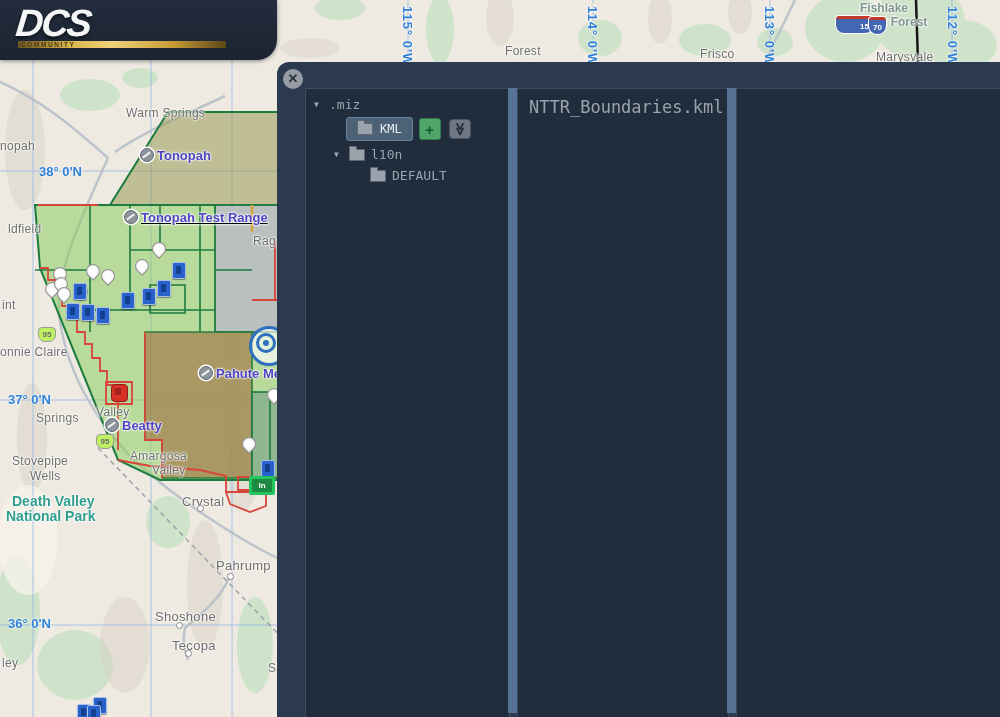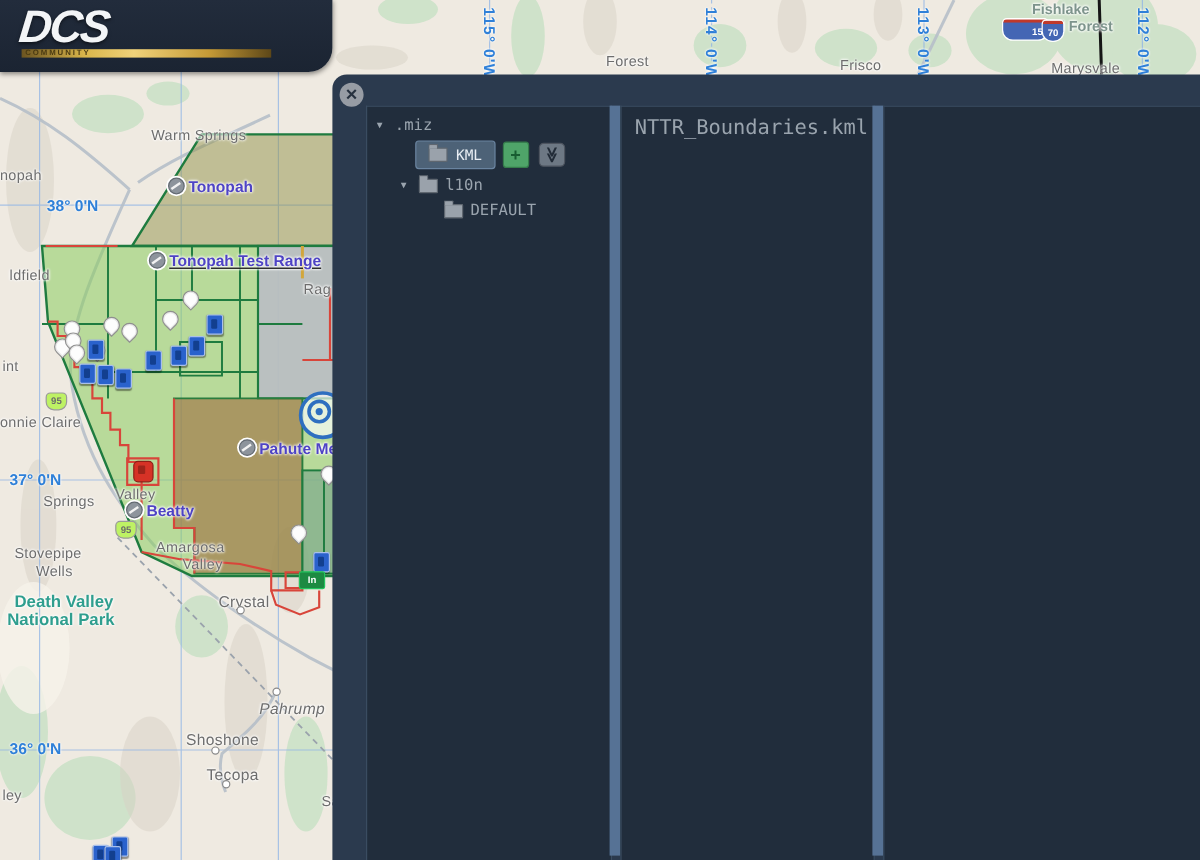--- a/index.html
+++ b/index.html
@@ -46,21 +46,21 @@
      background:#123f8f;border-radius:1px;}
   .redmark{position:absolute;width:15px;height:16px;margin:-8px 0 0 -7px;
      background:#d63226;border:1.5px solid #8e1f17;border-radius:4px;}
   .redmark::after{content:"";position:absolute;left:3px;top:3px;width:6px;height:7px;background:#9e241a;border-radius:1px;}
   .rings{position:absolute;width:34px;height:34px;margin:-17px 0 0 -17px;border-radius:50%;
      border:3px solid #2e6fc0;background:rgba(255,255,255,.65);}
   .rings::before{content:"";position:absolute;left:4px;top:4px;width:14px;height:14px;
      border:3px solid #2e6fc0;border-radius:50%;}
   .rings::after{content:"";position:absolute;left:11px;top:11px;width:6px;height:6px;
      background:#2e6fc0;border-radius:50%;}
-  .greenbox{position:absolute;width:20px;height:13px;background:#1d8a42;border:1px solid #22c55e;
+  .greenbox{position:absolute;width:20px;height:13px;background:#1d8a42;border:3px solid #22c55e;
      color:#fff;font-size:8px;font-weight:bold;text-align:center;line-height:13px;border-radius:2px;}
 
   
   #header{position:absolute;left:0;top:0;width:277px;height:60px;z-index:10;
      background:linear-gradient(180deg,#222c3c,#1b2432);border-radius:0 0 20px 0;
      box-shadow:0 1px 4px rgba(0,0,0,.45);}
   #brand{position:absolute;left:16px;top:2px;font-size:38px;font-weight:900;font-style:italic;
      color:#f3f5f7;letter-spacing:-2px;transform:skewX(-6deg);text-shadow:0 2px 3px rgba(0,0,0,.5);}
   #gold-bar{position:absolute;left:18px;top:41px;width:208px;height:7px;
      background:linear-gradient(90deg,#6b5420,#d9b54a 25%,#f0d27a 45%,#c59a36 75%,#5d4718);}
@@ -201,21 +201,21 @@
         <div class="ml town" style="left: 2px; top: 298px;">int</div>
         <div class="ml town" style="left: 0px; top: 345px;">onnie Claire</div>
         <div class="ml town" style="left: 253px; top: 234px;">Rag</div>
         <div class="ml town" style="left: 36px; top: 411px;">Springs</div>
         <div class="ml town" style="left: 96px; top: 405px;">Valley</div>
         <div class="ml town" style="left: 12px; top: 454px;">Stovepipe</div>
         <div class="ml town" style="left: 30px; top: 469px;">Wells</div>
         <div class="ml town" style="left: 130px; top: 449px;">Amargosa</div>
         <div class="ml town" style="left: 152px; top: 463px;">Valley</div>
         <div class="ml town big" style="left: 182px; top: 494px;">Crystal</div>
-        <div class="ml town big" style="left: 216px; top: 583px; font-style: italic;">Pahrump</div>
+        <div class="ml town big" style="left: 216px; top: 558px;">Pahrump</div>
         <div class="ml town big" style="left: 155px; top: 609px;">Shoshone</div>
         <div class="ml town big" style="left: 172px; top: 638px;">Tecopa</div>
         <div class="ml town" style="left: 2px; top: 656px;">ley</div>
         <div class="ml town" style="left: 268px; top: 661px;">Sa</div>
         <div class="ml town" style="left: 505px; top: 44px;">Forest</div>
         <div class="ml town" style="left: 700px; top: 47px;">Frisco</div>
         <div class="ml town" style="left: 876px; top: 50px;">Marysvale</div>
         <div class="ml park teal" style="left: 12px; top: 493px;">Death Valley</div>
         <div class="ml park teal" style="left: 6px; top: 508px;">National Park</div>
         <div class="ml park forest" style="left: 860px; top: 1px; text-align: center;">Fishlake</div>

